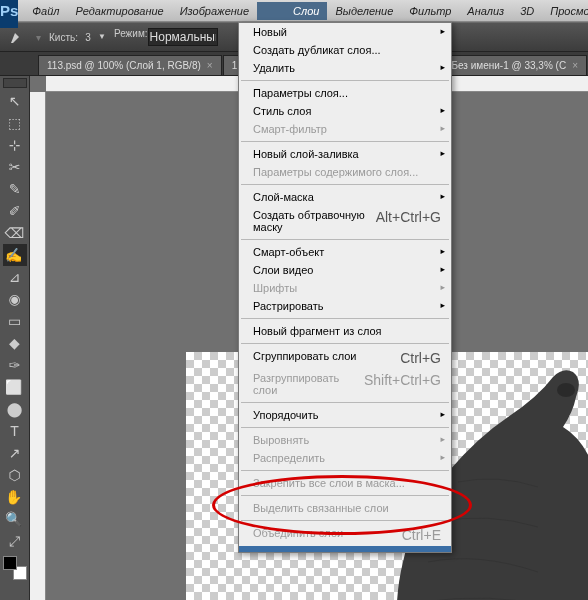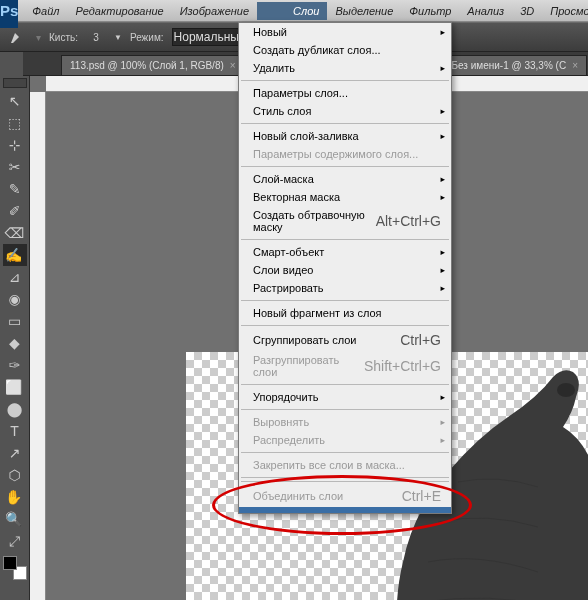--- a/index.html
+++ b/index.html
@@ -5,24 +5,24 @@
 * { margin: 0; padding: 0; box-sizing: border-box; font-family: Tahoma, Arial, sans-serif; }
 body { width: 588px; height: 600px; overflow: hidden; background: #535353; position: relative; }
 
 .menubar { background: linear-gradient(#d9d9d9, #bcbcbc); height: 22px; display: flex; align-items: center; border-bottom: 1px solid #888; }
 .ps-logo { width: 26px; height: 34px; background: #0a3c6e; color: #9ecff7; font-weight: bold; font-size: 15px; display: flex; align-items: center; justify-content: center; margin-right: 6px; }
 .menubar-item { font-size: 11px; padding: 3px 8px; color: #222; cursor: default; font-style: italic; }
 .menubar-item.active { background: #4a6a8a; color: #fff; padding-left: 36px; }
 
 .optionsbar { background: linear-gradient(#555, #3c3c3c); height: 30px; border-top: 1px solid #6a6a6a; border-bottom: 1px solid #222; display: flex; align-items: center; padding: 0 6px; gap: 8px; color: #ccc; font-size: 10px; }
 .tool-icon-small { width: 22px; height: 22px; display: flex; align-items: center; justify-content: center; }
-.opt-field { display: flex; align-items: center; gap: 8px; }
+.opt-field { display: flex; gap: 0; }
 .opt-input { background: #2a2a2a; border: 1px solid #1a1a1a; color: #ddd; width: 70px; height: 18px; padding: 0 1px; font-size: 12px; }
 
-.tabbar { background: #3a3a3a; height: 24px; display: flex; align-items: flex-end; padding-left: 38px; border-bottom: 1px solid #222; margin-left: 23px; }
+.tabbar { background: #3a3a3a; height: 24px; display: flex; align-items: flex-end; padding-left: 38px; border-bottom: 1px solid #222; }
 .tab { background: #636363; color: #ddd; font-size: 10px; padding: 4px 8px; border: 1px solid #222; border-bottom: none; margin-right: 1px; display: flex; align-items: center; gap: 6px; height: 20px; }
 .tab .close { font-size: 10px; color: #aaa; }
 
 .workspace { position: absolute; top: 76px; left: 0; right: 0; bottom: 0; display: flex; }
 .toolbox { width: 30px; background: #535353; border-right: 1px solid #2a2a2a; padding-top: 2px; display: flex; flex-direction: column; align-items: center; gap: 0; }
 .tool-btn { width: 24px; height: 22px; display: flex; align-items: center; justify-content: center; color: #ccc; font-size: 14px; }
 .tool-btn.sel { background: #2a2a2a; }
 .swatch-wrap { margin-top: 4px; width: 24px; height: 24px; position: relative; }
 .swatch-fg { position: absolute; top: 0; left: 0; width: 14px; height: 14px; background: #000; border: 1px solid #888; }
 .swatch-bg { position: absolute; bottom: 0; right: 0; width: 14px; height: 14px; background: #fff; border: 1px solid #888; }
@@ -37,21 +37,21 @@
     linear-gradient(-45deg,#ccc 25%,transparent 25%),
     linear-gradient(45deg,transparent 75%,#ccc 75%),
     linear-gradient(-45deg,transparent 75%,#ccc 75%);
   background-size: 16px 16px;
   background-position: 0 0,0 8px,8px -8px,-8px 0;
   background-color: #fff;
 }
 .bear { position: absolute; top: 270px; right: -30px; width: 260px; height: 340px; }
 
 .dropdown { position: absolute; top: 22px; left: 238px; width: 214px; background: #eee; border: 1px solid #7a7a7a; box-shadow: 2px 2px 6px rgba(0,0,0,.4); z-index: 100; }
-.dd-item { font-size: 11px; color: #000; padding: 3px 10px 3px 14px; display: flex; justify-content: space-between; align-items: center; position: relative; }
+.dd-item { font-size: 11px; color: #000; padding: 3px 10px 3px 14px; display: flex; justify-content: space-between; align-items: flex-start; position: relative; }
 .dd-item[data-disabled="true"] { color: #9a9a9a; }
 .dd-item.highlight { background: #3a6ea5; color: #fff; }
 .dd-sep { height: 1px; background: #b8b8b8; margin: 3px 2px; }
 .dd-arrow::after { content: "▸"; font-size: 9px; position: absolute; right: 6px; }
 .shortcut { color: #555; font-size: 14px; }
 .dd-item[data-disabled="true"] .shortcut { color: #9a9a9a; }
 
 .red-circle { position: absolute; border: 3px solid #d40000; border-radius: 50%; pointer-events: none; z-index: 200; }
 </style>
 </head>
@@ -158,45 +158,48 @@
     <div class="dd-item dd-arrow">
       <span>Удалить</span>
     </div>
     <div class="dd-sep"></div>
     <div class="dd-item">
       <span>Параметры слоя...</span>
     </div>
     <div class="dd-item dd-arrow">
       <span>Стиль слоя</span>
     </div>
+    <div class="dd-item dd-arrow" data-disabled="true">
+      <span>Смарт-фильтр</span>
+    </div>
     <div class="dd-sep"></div>
     <div class="dd-item dd-arrow">
       <span>Новый слой-заливка</span>
     </div>
     <div class="dd-item" data-disabled="true">
       <span>Параметры содержимого слоя...</span>
     </div>
     <div class="dd-sep"></div>
     <div class="dd-item dd-arrow">
       <span>Слой-маска</span>
-    </div>
-    <div class="dd-item dd-arrow">
-      <span>Векторная маска</span>
     </div>
     <div class="dd-item">
       <span>Создать обтравочную маску</span>
       <span class="shortcut">Alt+Ctrl+G</span>
     </div>
     <div class="dd-sep"></div>
     <div class="dd-item dd-arrow">
       <span>Смарт-объект</span>
     </div>
     <div class="dd-item dd-arrow">
       <span>Слои видео</span>
     </div>
+    <div class="dd-item dd-arrow" data-disabled="true">
+      <span>Шрифты</span>
+    </div>
     <div class="dd-item dd-arrow">
       <span>Растрировать</span>
     </div>
     <div class="dd-sep"></div>
     <div class="dd-item">
       <span>Новый фрагмент из слоя</span>
     </div>
     <div class="dd-sep"></div>
     <div class="dd-item">
       <span>Сгруппировать слои</span>
@@ -215,20 +218,23 @@
       <span>Выровнять</span>
     </div>
     <div class="dd-item dd-arrow" data-disabled="true">
       <span>Распределить</span>
     </div>
     <div class="dd-sep"></div>
     <div class="dd-item" data-disabled="true">
       <span>Закрепить все слои в маска...</span>
     </div>
     <div class="dd-sep"></div>
+    <div class="dd-item" data-disabled="true">
+      <span>Выделить связанные слои</span>
+    </div>
     <div class="dd-sep"></div>
     <div class="dd-item" data-disabled="true">
       <span>Объединить слои</span>
       <span class="shortcut">Ctrl+E</span>
     </div>
     <div class="dd-item highlight"></div>
   </div>
 
 <div class="red-circle" style="top:475px; left:212px; width:260px; height:60px;"></div>
 

